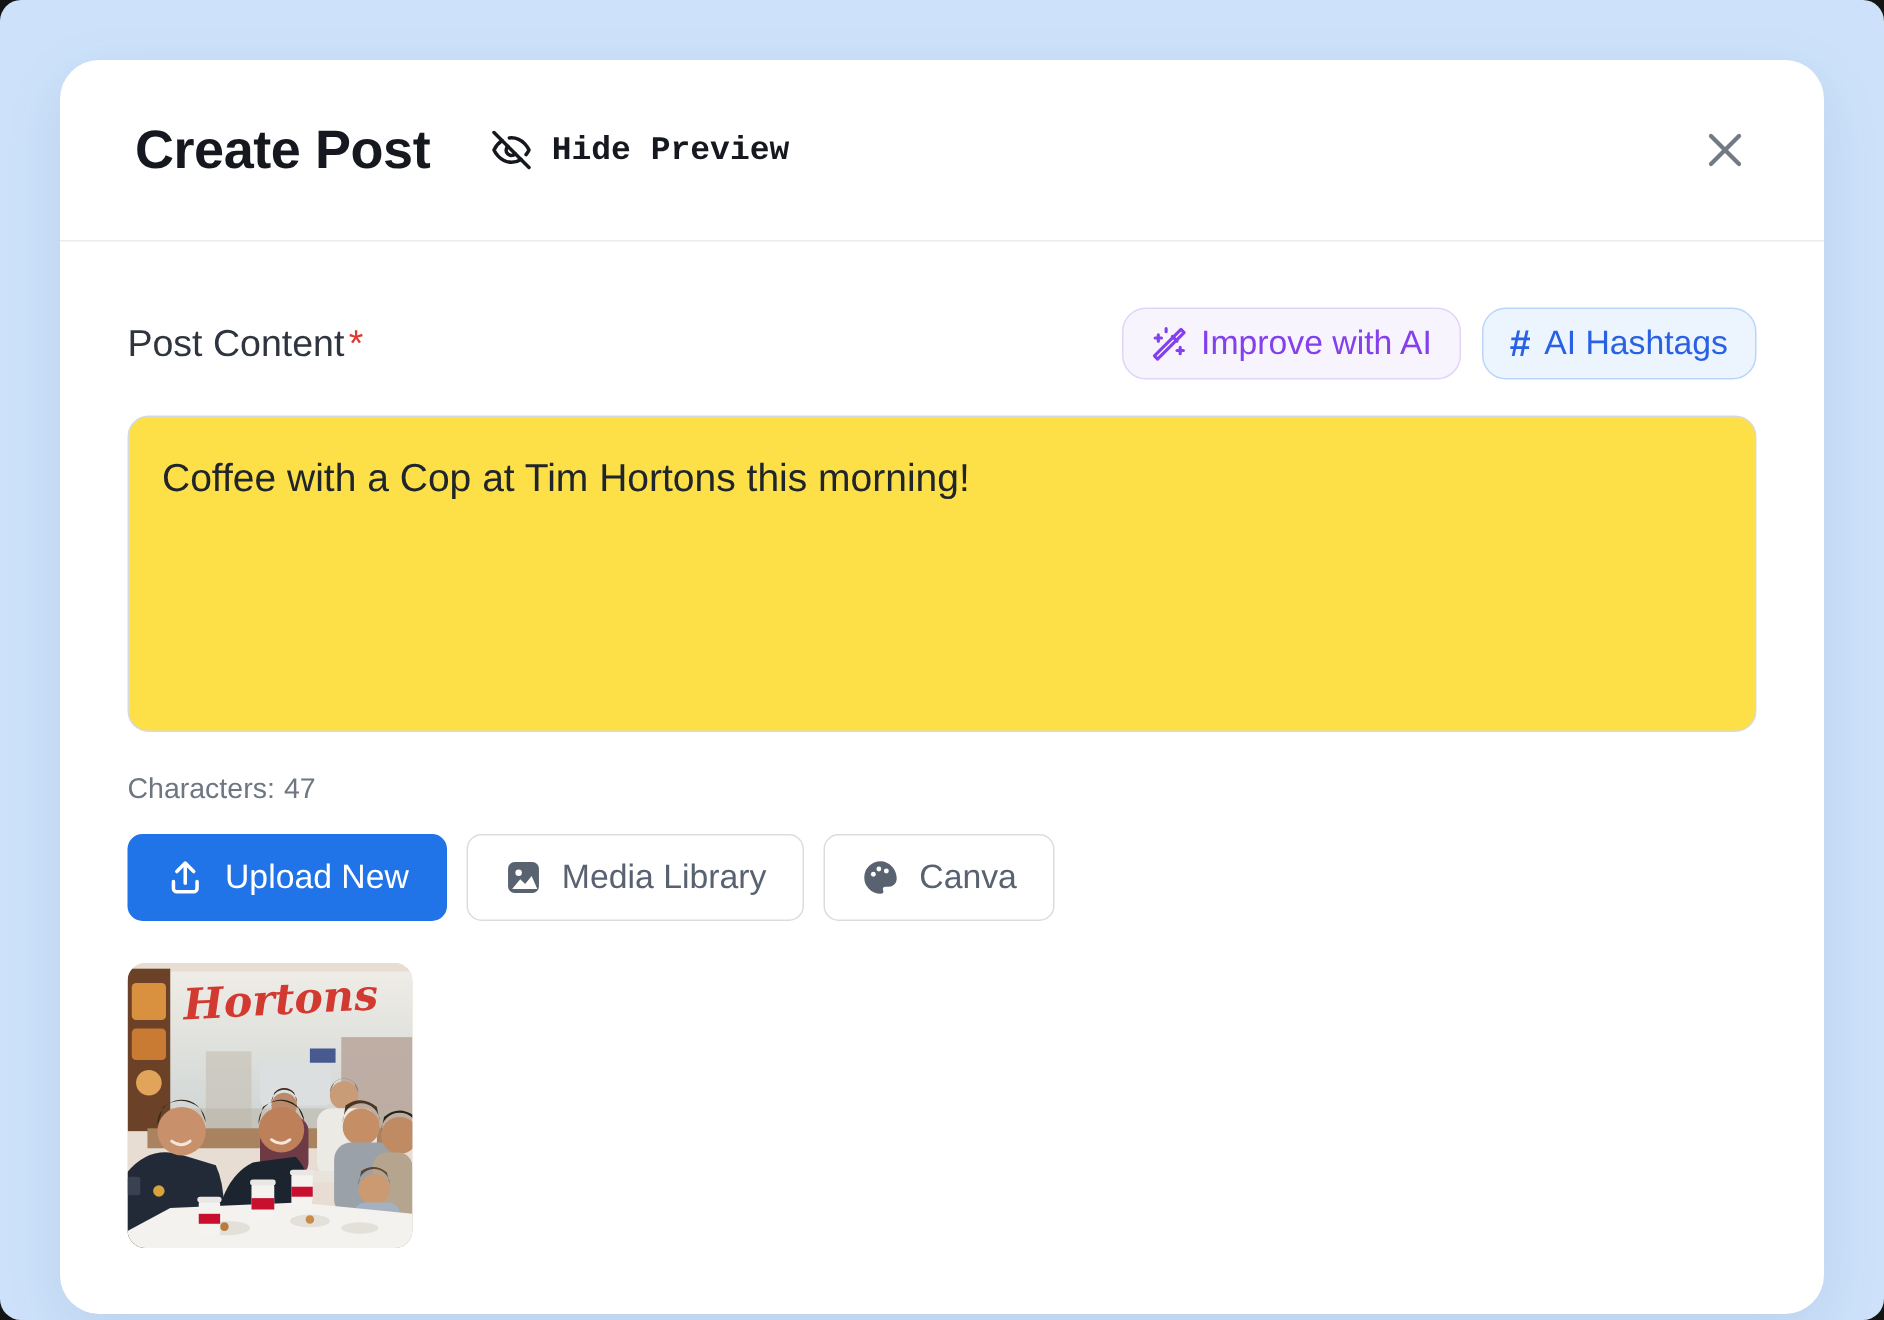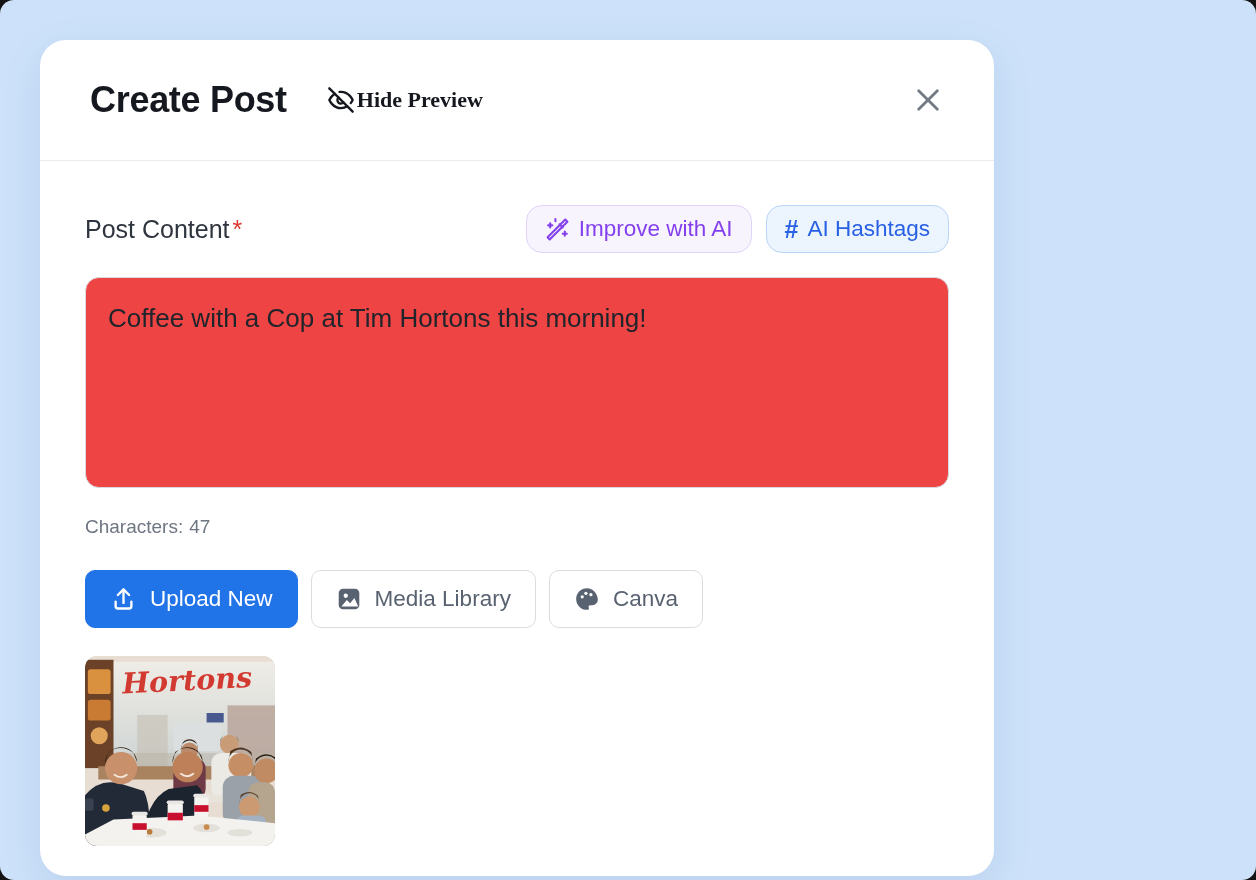--- a/index.html
+++ b/index.html
@@ -3,59 +3,59 @@
 <meta charset="utf-8">
 <style>
   html,body{margin:0;padding:0}
   body{
     width:1256px;height:880px;position:relative;overflow:hidden;
     background:#141414;
     font-family:"Liberation Sans",sans-serif;
   }
   .screen{position:absolute;inset:0;background:#cde2fa;border-radius:14px;overflow:hidden}
   .modal{
-    position:absolute;left:40px;top:40px;width:954px;bottom:4px;
+    position:absolute;left:40px;top:40px;width:1176px;bottom:4px;
     background:#ffffff;border-radius:26px;overflow:hidden;
     box-shadow:0 12px 40px rgba(30,60,120,.10);
   }
   .modal-header{
     display:flex;align-items:center;height:121px;
     padding:0 46px 0 50px;border-bottom:1px solid #e9ebee;box-sizing:border-box;
   }
   .modal-title{margin:0;font-size:36px;font-weight:600;color:#15181e;letter-spacing:-.3px}
   .hide-preview{
-    display:flex;align-items:center;gap:2px;margin-left:38px;
-    background:none;border:none;cursor:pointer;padding:4px 2px;font-family:Liberation Serif, serif;
+    display:flex;align-items:center;gap:13px;margin-left:38px;
+    background:none;border:none;cursor:pointer;padding:4px 2px;font-family:Liberation Mono, monospace;
   }
   .hide-preview-label{font-size:22px;font-weight:600;color:#15181e}
   .close-btn{margin-left:auto;background:none;border:none;cursor:pointer;padding:4px;display:flex}
   .content{padding:44px 45px 0 45px}
   .pc-row{display:flex;align-items:center;justify-content:space-between}
   .pc-label{font-size:25px;color:#2f353f;font-weight:500}
   .req{color:#e0382e;margin-left:3px;font-weight:500}
   .ai-actions{display:flex;gap:14px}
   .ai-btn{
     display:flex;align-items:center;gap:9px;height:48px;padding:0 18px;
     border-radius:16px;font-size:22.5px;font-weight:500;cursor:pointer;font-family:inherit;
   }
   .improve{color:#8340ec;background:#f8f4fe;border:1px solid #e0d4f8}
   .hashtags{color:#2961e4;background:#ecf4fe;border:1px solid #b9d6fa}
   .hash-glyph{font-weight:700;font-size:25px;line-height:1}
   .post-textarea{
     display:block;width:100%;box-sizing:border-box;height:211px;margin-top:24px;
     border:1px solid #d6dade;border-radius:14px;padding:23px 22px;
     font-family:inherit;font-size:26px;color:#20242b;line-height:1.35;
-    resize:none;outline:none;background:#ef4444;
+    resize:none;outline:none;background:#fde047;
   }
   .chars{margin-top:28px;font-size:19px;color:#6e7682}
   .chars .val{margin-left:.32em}
   .media-label{margin-top:50px;font-size:25px}
   .media-word{color:#2f353f;font-weight:500}
   .optional-word{color:#b6bcc6;font-weight:400}
-  .media-actions{display:flex;gap:13px;margin-top:32px}
+  .media-actions{display:flex;gap:13px;margin-top:18px}
   .m-btn{
     display:flex;align-items:center;gap:13px;height:58px;padding:0 24px;
     border-radius:10px;font-size:22.5px;font-weight:500;cursor:pointer;font-family:inherit;
   }
   .upload{background:#2173e8;border:1px solid #2173e8;color:#ffffff}
   .outline{background:#ffffff;border:1px solid #d9dde2;color:#596270}
   .thumb{
     margin-top:28px;width:190px;height:190px;border-radius:12px;overflow:hidden;
     padding:0;border:none;background:#e7ddd2;cursor:pointer;display:block;
   }

